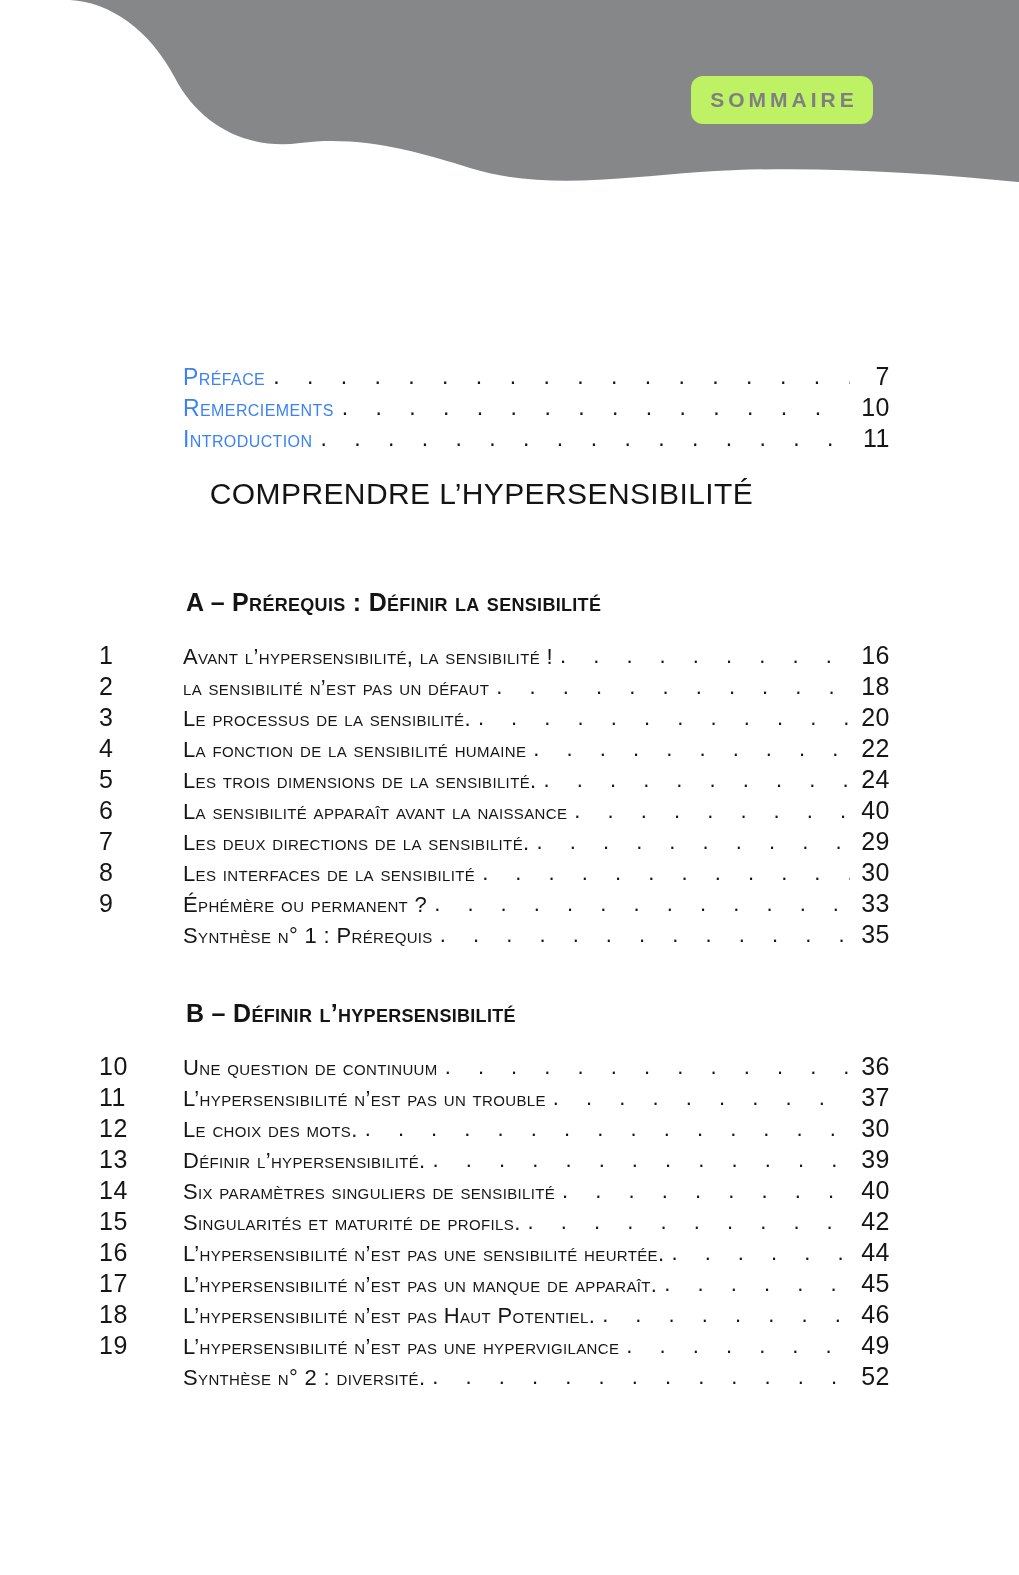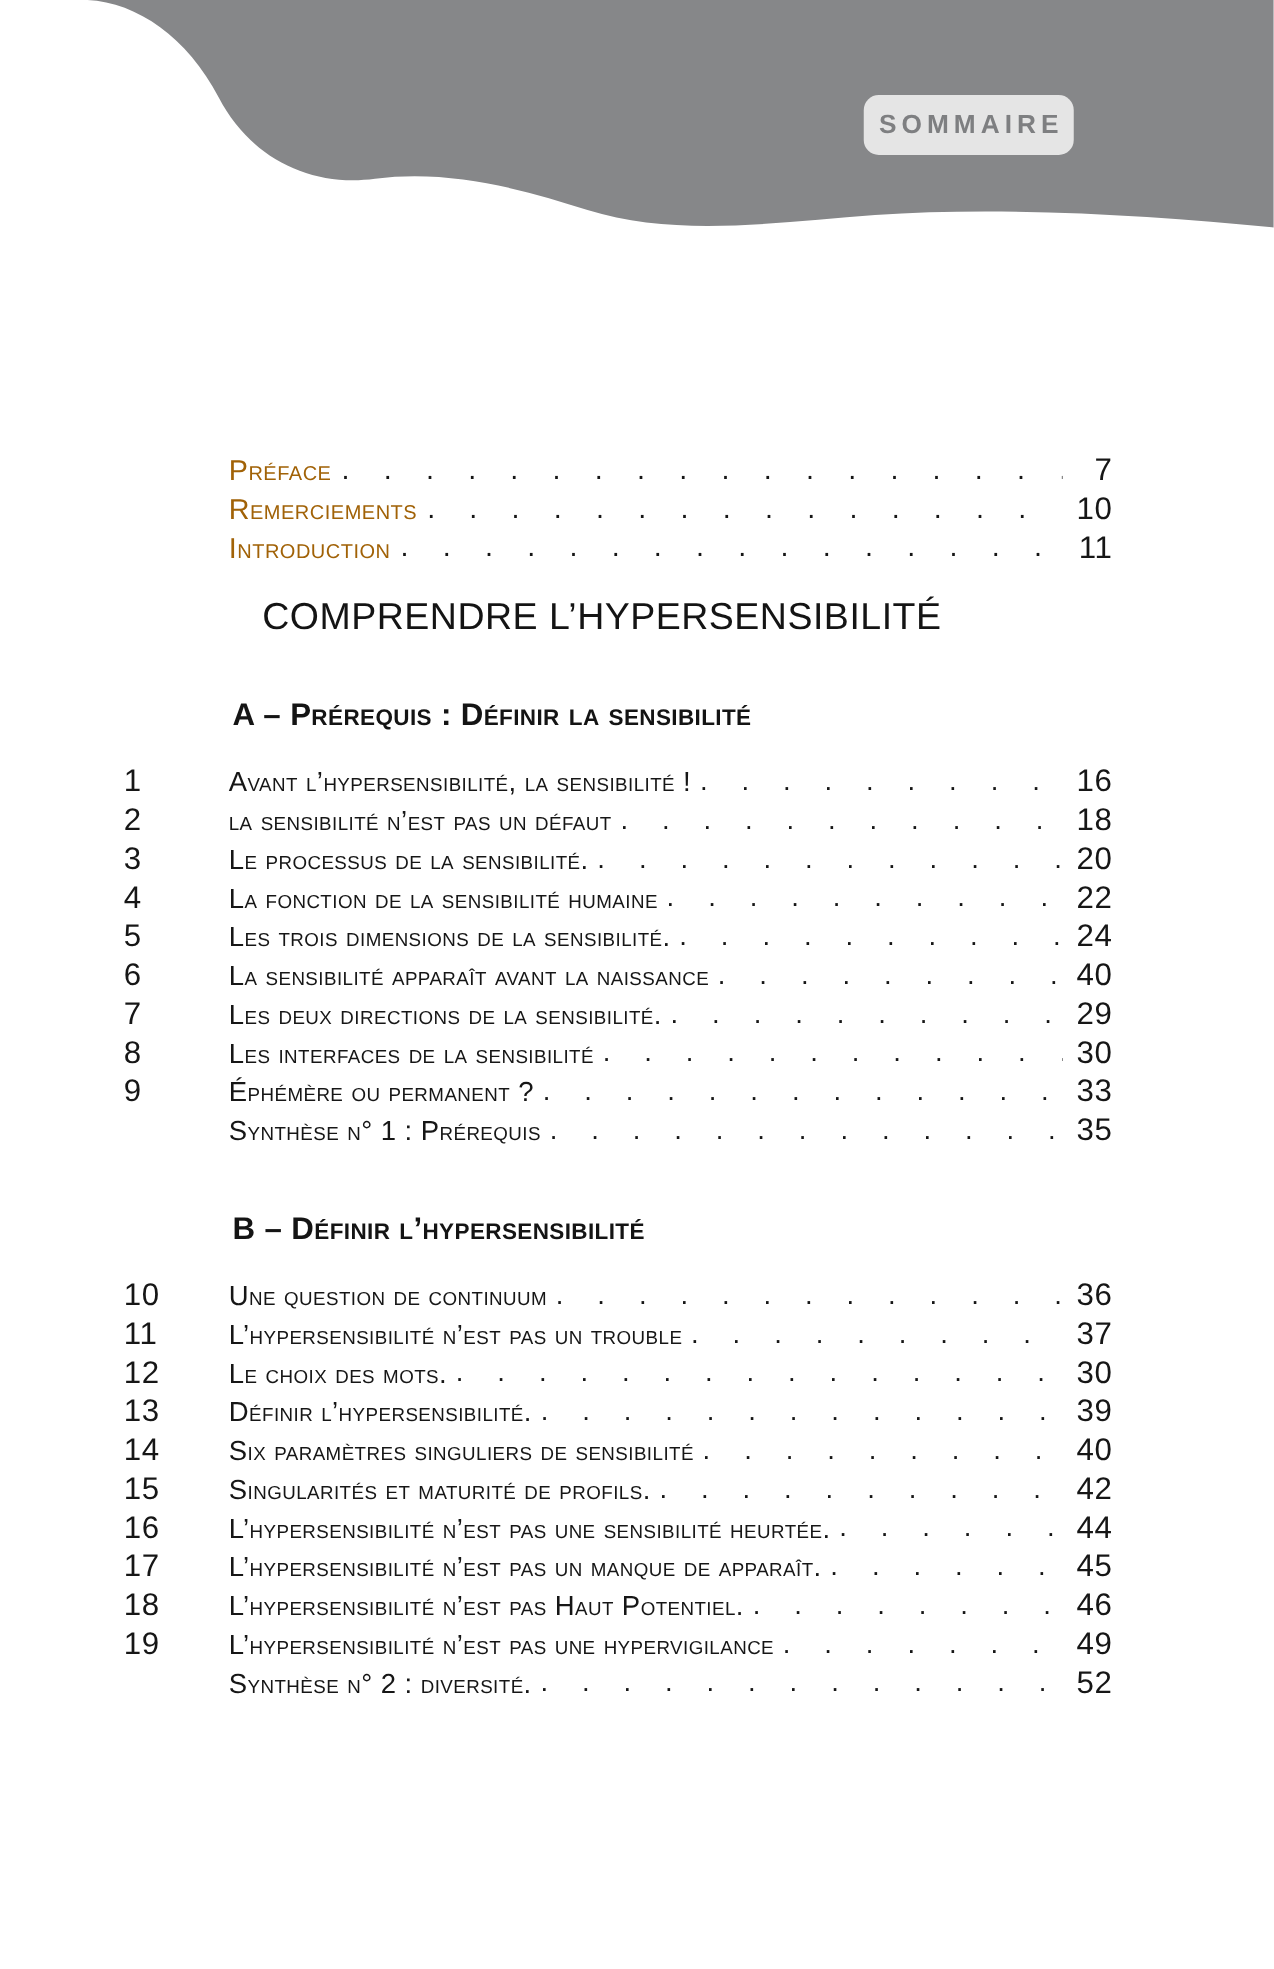--- a/index.html
+++ b/index.html
@@ -22,23 +22,23 @@
     top: 0;
     left: 0;
     width: 1019px;
     height: 200px;
     display: block;
   }
   #sommaire-badge {
     position: absolute;
     top: 76px;
     left: 691px;
-    width: 168px;
+    width: 182px;
     height: 48px;
-    background: #e5e5e5;
+    background: #bef264;
     border-radius: 12px;
     display: flex;
     align-items: center;
     justify-content: center;
   }
   #sommaire-badge .label {
     font-size: 21px;
     font-weight: bold;
     letter-spacing: 4.0px;
     color: #7e7f81;
@@ -65,21 +65,21 @@
     align-items: baseline;
     height: 31px;
     padding-left: 183px;
     padding-right: 129px;
   }
   .front-row .title {
     font-size: 23px;
     font-variant: small-caps;
     letter-spacing: 0.4px;
     white-space: nowrap;
-    color: #a16207;
+    color: #3b82f6;
   }
   .front-row .leader {
     flex: 1 1 auto;
     min-width: 8px;
     margin: 0 4px 0 8px;
     overflow: hidden;
     white-space: nowrap;
     color: #161616;
     font-size: 23px;
     letter-spacing: 10.5px;
@@ -109,21 +109,21 @@
 
   
   .section-heading {
     font-size: 25px;
     font-weight: bold;
     font-variant: small-caps;
     color: #141414;
     padding-left: 186px;
     letter-spacing: 0.3px;
   }
-  .section-a { margin-top: 47px; margin-bottom: 24px; }
+  .section-a { margin-top: 77px; margin-bottom: 24px; }
   .section-b { margin-top: 48px; margin-bottom: 24px; }
 
   
   .entry-row {
     display: flex;
     align-items: baseline;
     height: 31px;
     padding-left: 99px;
     padding-right: 129px;
   }

